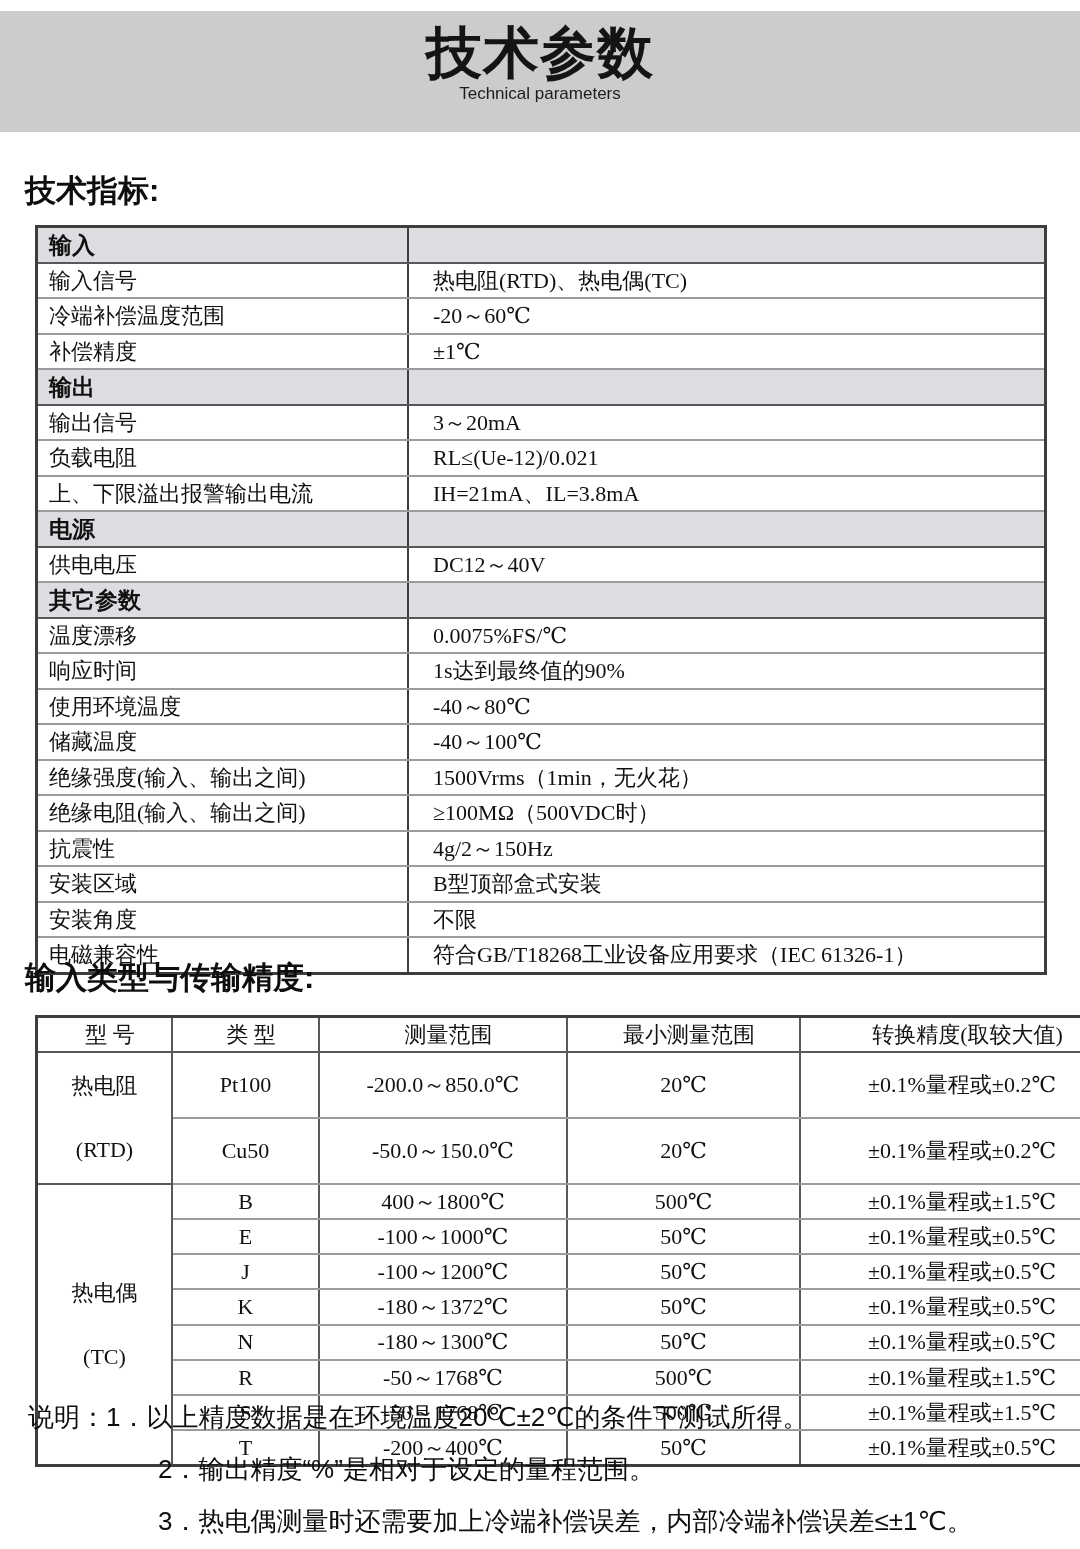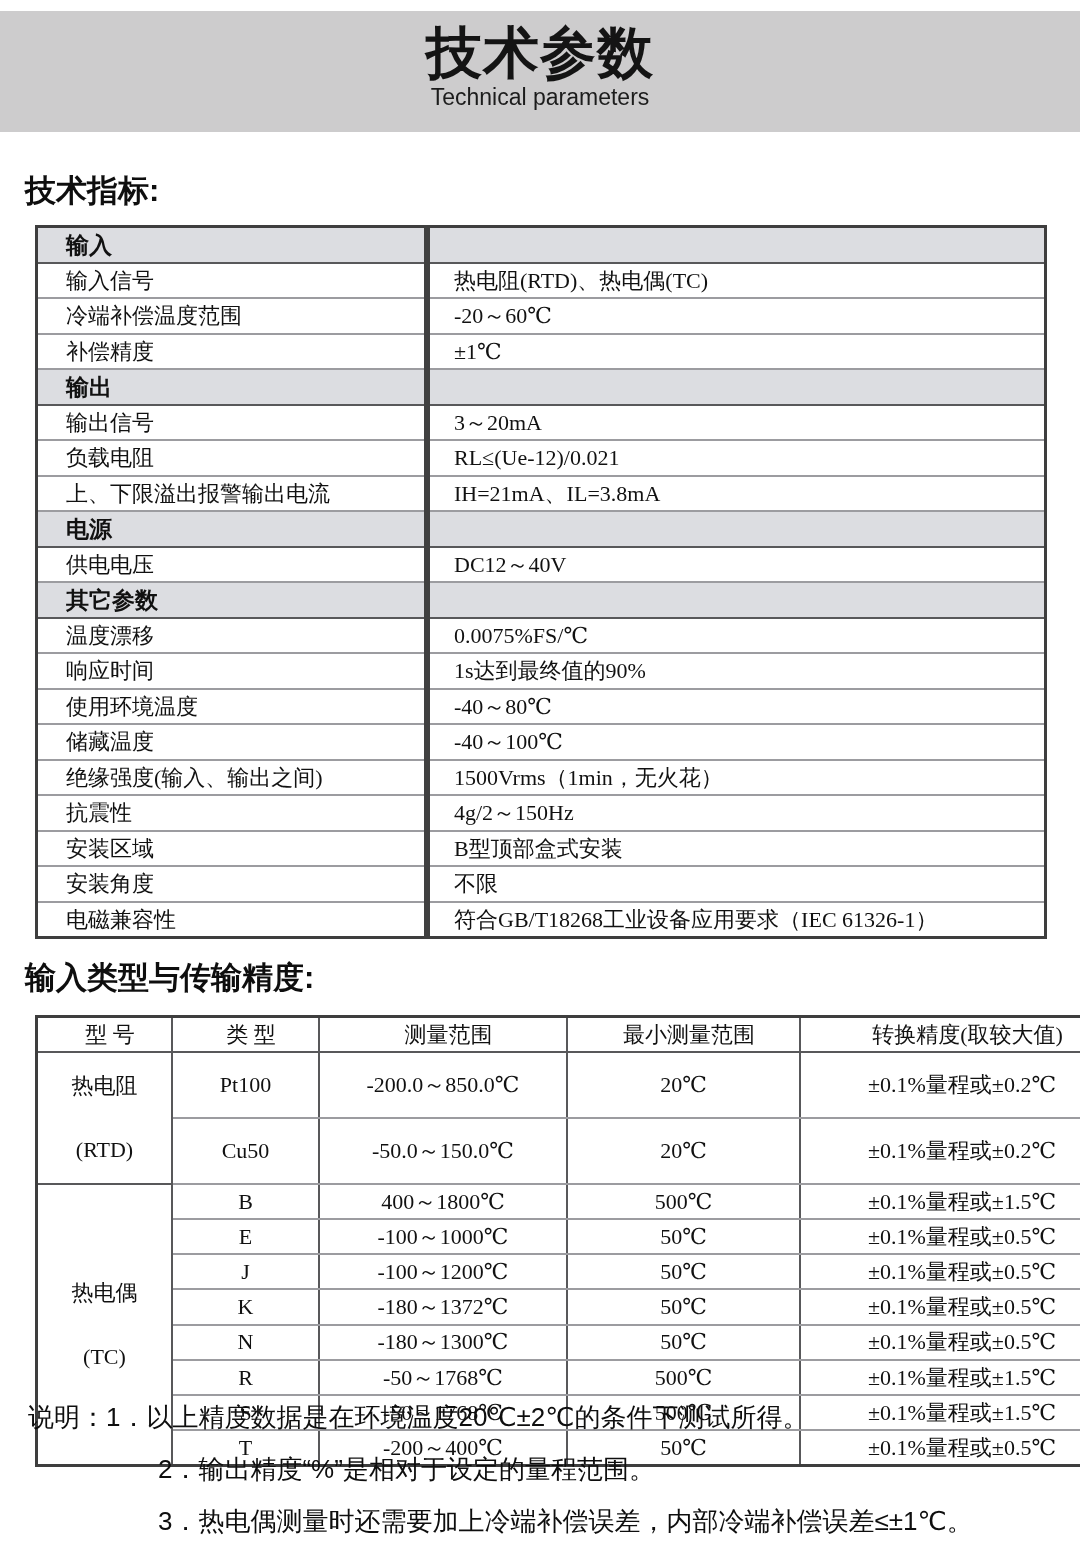--- a/index.html
+++ b/index.html
@@ -35,21 +35,21 @@
   .banner-title {
     margin-top: 14px;
     font-size: 56px;
     line-height: 1.0;
     font-weight: 800;
     letter-spacing: 1px;
     color: #141414;
   }
   .banner-sub {
     margin-top: 3px;
-    font-size: 23px;
+    font-size: 17px;
     font-weight: 400;
     letter-spacing: 0px;
     color: #1c1c1c;
   }
 
   
   .h-spec {
     position: absolute;
     left: 25px;
     top: 170px;
@@ -88,22 +88,22 @@
     border: 3px solid #3e3e3e;
   }
   .t1 td {
     height: 31.5px;
     font-size: 22px;
     border-top: 2px solid #9c9ca0;
     border-bottom: 2px solid #9c9ca0;
   }
   .t1 td.lab {
     width: 357px;
-    padding-left: 28px;
-    border-right: 6px solid #404040;
+    padding-left: 11px;
+    border-right: 2px solid #404040;
   }
   .t1 td.val {
     padding-left: 24px;
   }
   .t1 tr.sec td {
     background: #dcdde1;
     border-top: 2px solid #58585a;
     border-bottom: 2px solid #58585a;
   }
   .t1 tr.sec td.lab {
@@ -227,20 +227,24 @@
         <td class="lab">使用环境温度</td>
         <td class="val">-40～80℃</td>
       </tr>
       <tr>
         <td class="lab">储藏温度</td>
         <td class="val">-40～100℃</td>
       </tr>
       <tr>
         <td class="lab">绝缘强度(输入、输出之间)</td>
         <td class="val">1500Vrms（1min，无火花）</td>
+      </tr>
+      <tr>
+        <td class="lab">绝缘电阻(输入、输出之间)</td>
+        <td class="val">≥100MΩ（500VDC时）</td>
       </tr>
       <tr>
         <td class="lab">抗震性</td>
         <td class="val">4g/2～150Hz</td>
       </tr>
       <tr>
         <td class="lab">安装区域</td>
         <td class="val">B型顶部盒式安装</td>
       </tr>
       <tr>

